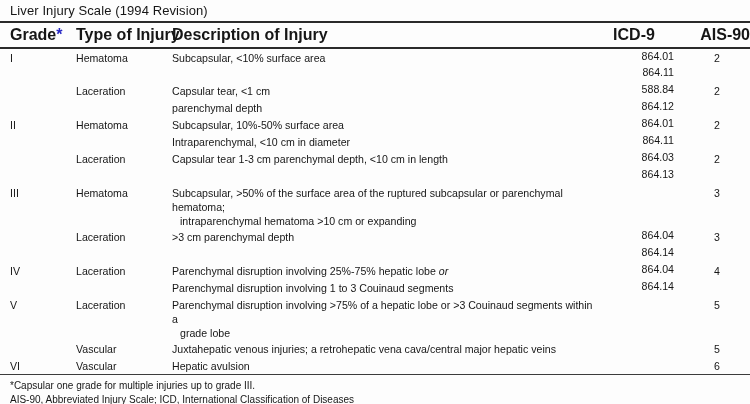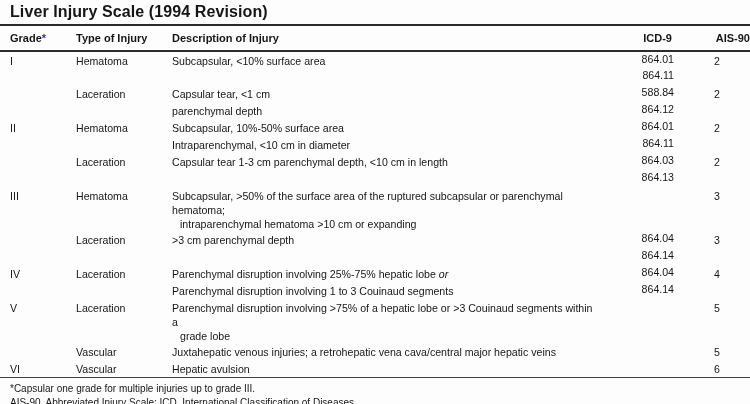--- a/index.html
+++ b/index.html
@@ -6,47 +6,47 @@
   .page {
     position:relative;
     width:750px; height:404px;
     background:#fdfdfd;
     color:#161616;
     font-family:"Liberation Sans", sans-serif;
     overflow:hidden;
     box-sizing:border-box;
   }
   .title {
-    font-size:16px;
-    font-weight:bold;
+    font-size:13px;
+    font-weight:normal;
     padding:3px 0 3px 10px;
     border-bottom:2px solid #2b2b2b;
     letter-spacing:0.1px;
   }
   table {
     width:750px;
     border-collapse:collapse;
     table-layout:fixed;
   }
   col.c-grade { width:66px; }
   col.c-type  { width:96px; }
   col.c-desc  { width:434px; }
   col.c-icd   { width:82px; }
   col.c-ais   { width:72px; }
   thead th {
-    font-size:11px;
+    font-size:16px;
     font-weight:bold;
     text-align:left;
     vertical-align:middle;
     height:20px;
     padding:2px 0 2px 10px;
     border-bottom:2px solid #2b2b2b;
     white-space:nowrap;
   }
-  thead th.num { text-align:right; padding:2px 6px 2px 0; }
+  thead th.num { text-align:center; padding:2px 6px 2px 0; }
   thead th.ctr { text-align:right; padding:2px 0; }
   .accent { font-weight:bold; }
   tbody td {
     font-size:10.6px;
     line-height:14px;
     vertical-align:top;
     padding:2px 0 0 10px;
     white-space:nowrap;
     overflow:visible;
   }

